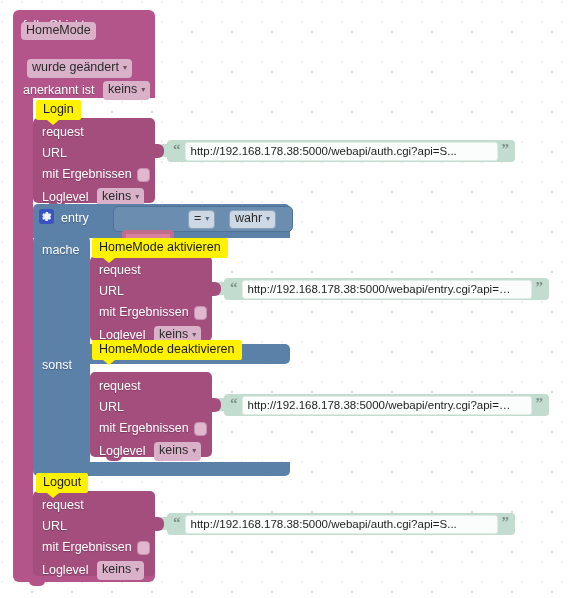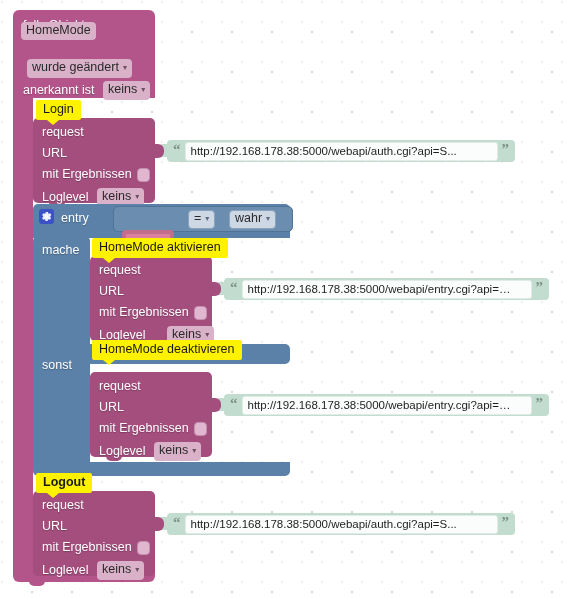--- a/index.html
+++ b/index.html
@@ -281,21 +281,21 @@
   <div class="socket magenta-dark" style="left:212px; top:282px;"></div>
   <div class="bump magenta-dark" style="left:106px; top:340px;"></div>
 
   <div class="row" style="left:99px; top:263px;">request</div>
   <div class="row" style="left:99px; top:284px;">URL</div>
   <div class="row" style="left:99px; top:305px;">
     <span>mit Ergebnissen</span><span class="toggle"></span>
   </div>
   <div class="row" style="left:99px; top:326px;">
     <span>Loglevel</span>
-    <span class="field" style="margin-left:18px;">
+    <span class="field" style="margin-left:5px;">
       <span>keins</span><span class="caret">▾</span>
     </span>
   </div>
 
   <div class="strblk" style="left:224px; top:278px; width:325px;">
     <span class="plug"></span>
     <span class="q">“</span>
     <span class="txt" style="flex:1;">http://192.168.178.38:5000/webapi/entry.cgi?api=…</span>
     <span class="q">”</span>
   </div>
@@ -318,21 +318,21 @@
     </span>
   </div>
 
   <div class="strblk" style="left:224px; top:394px; width:325px;">
     <span class="plug"></span>
     <span class="q">“</span>
     <span class="txt" style="flex:1;">http://192.168.178.38:5000/webapi/entry.cgi?api=…</span>
     <span class="q">”</span>
   </div>
 
-  <div class="tag" style="left:36px; top:473px;font-weight:bold;">Logout</div>
+  <div class="tag" style="left:36px; top:473px;">Logout</div>
 
   <div class="blk magenta-dark" style="left:33px; top:491px; width:122px; height:85px;"></div>
   <div class="socket magenta-dark" style="left:155px; top:517px;"></div>
 
   <div class="row" style="left:42px; top:498px;">request</div>
   <div class="row" style="left:42px; top:519px;">URL</div>
   <div class="row" style="left:42px; top:540px;">
     <span>mit Ergebnissen</span><span class="toggle"></span>
   </div>
   <div class="row" style="left:42px; top:561px;">

